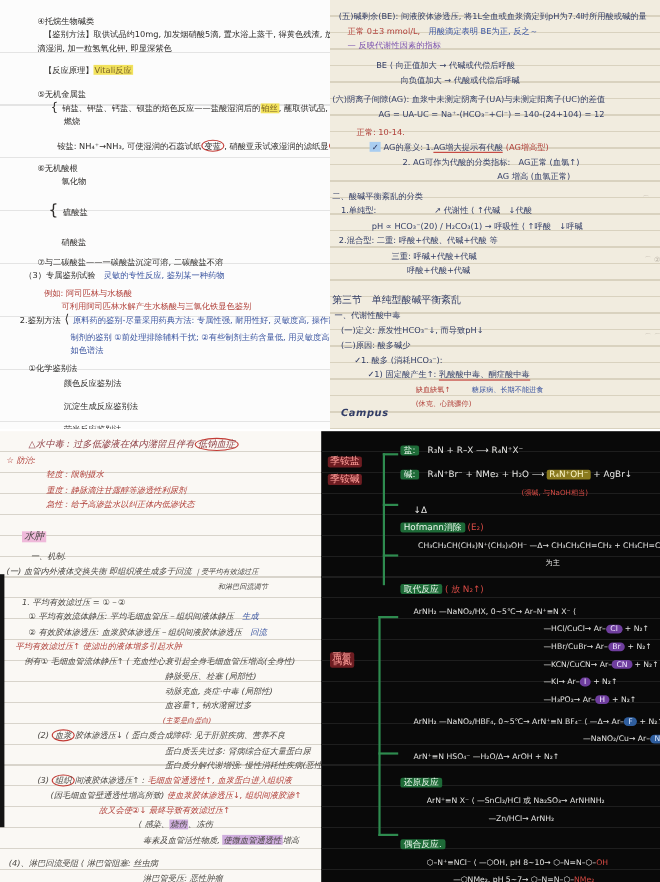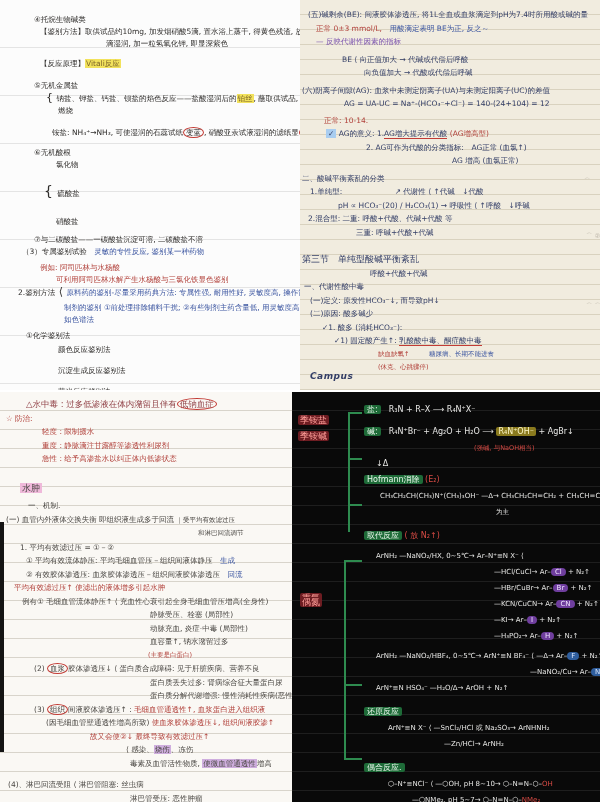--- a/index.html
+++ b/index.html
@@ -7,21 +7,21 @@
        font-family:"DejaVu Sans",sans-serif;overflow:hidden;}
   .panel{position:absolute;overflow:hidden;}
   #tl{left:0;top:0;width:300px;height:390px;background:#fcfcfc;
       background-image:repeating-linear-gradient(to bottom,rgba(0,0,0,0) 0 47px,#e4e4e4 47px 48px);
       color:#2f2d2b;padding-top:14px;box-sizing:border-box;}
   #tr{left:300px;top:0;width:300px;height:390px;background:#f1ecdf;
       background-image:repeating-linear-gradient(to bottom,rgba(0,0,0,0) 0 14px,#d9d2bf 14px 15px);
       color:#323d66;padding-top:8px;box-sizing:border-box;}
   #bl{left:0;top:392px;width:292px;height:410px;background:#faf8f4;
       background-image:repeating-linear-gradient(to bottom,rgba(0,0,0,0) 0 18px,#d8d4cb 18px 19px);
-      color:#4b4844;padding-top:6px;box-sizing:border-box;}
+      color:#4b4844;padding-top:6px;box-sizing:border-box;font-style:italic;}
   #br{left:292px;top:392px;width:308px;height:410px;background:#090909;
       background-image:repeating-linear-gradient(to bottom,rgba(0,0,0,0) 0 18px,#1e1e1e 18px 19px);
       color:#e6e6e4;padding-top:10px;box-sizing:border-box;}
   .ln{white-space:nowrap;}
   #tl .ln{line-height:12px;font-size:7.5px;}
   #tr .ln{line-height:13.5px;font-size:7.5px;}
   #bl .ln{line-height:13.5px;font-size:7.5px;}
   #br .ln{line-height:16px;font-size:8px;}.c-r{color:#b1403a}.c-b{color:#3b55a0}
   .c-p{color:#7b52ae}.c-dr{color:#8f3e44}
   .c-rr{color:#d84b45}.c-fade{color:#b9b2a6}
@@ -40,21 +40,21 @@
   .tree-v{position:absolute;width:2px;background:#2e8b4f;}
   .tree-h{position:absolute;height:2px;background:#2e8b4f;}
   .edge{position:absolute;background:#141414;}
 </style>
 </head>
 <body>
 
 <div class="panel" id="tl">
     <div class="ln" style="margin-left: 34px;"><span>④托烷生物碱类</span></div>
     <div class="ln" style="margin-left: 40px;"><span>【鉴别方法】取供试品约10mg, 加发烟硝酸5滴, 置水浴上蒸干, 得黄色残渣, 放冷, 加乙醇2~3</span></div>
-    <div class="ln" style="margin-left: 34px; text-align: center;"><span>滴湿润, 加一粒氢氧化钾, 即显深紫色</span></div>
+    <div class="ln" style="margin-left: 34px;"><span>滴湿润, 加一粒氢氧化钾, 即显深紫色</span></div>
     <div class="ln" style="margin-left: 40px; margin-top: 8px;"><span>【反应原理】</span><span class="h-y">Vitali反应</span></div>
     <div class="ln" style="margin-left: 34px; margin-top: 10px;"><span>⑤无机金属盐</span></div>
     <div class="ln" style="margin-left: 46px;"><span style="font-size: 11px;">{ </span><span>钠盐、钾盐、钙盐、钡盐的焰色反应——盐酸湿润后的</span><span class="h-y">铂丝</span><span>, 蘸取供试品, 在无色火焰中</span></div>
     <div class="ln" style="margin-left: 58px;"><span>燃烧</span></div>
     <div class="ln" style="margin-left: 52px; margin-top: 10px;"><span>铵盐: NH₄⁺→NH₃, 可使湿润的石蕊试纸</span><span class="circ">变蓝</span><span>, 硝酸亚汞试液湿润的滤纸显</span><span class="circ">黑色</span></div>
     <div class="ln" style="margin-left: 34px; margin-top: 8px;"><span>⑥无机酸根</span></div>
     <div class="ln" style="margin-left: 56px;"><span>氯化物</span></div>
     <div class="ln" style="margin-left: 44px; margin-top: 14px;"><span style="font-size: 14px;">{ </span><span>硫酸盐</span></div>
     <div class="ln" style="margin-left: 56px; margin-top: 16px;"><span>硝酸盐</span></div>
     <div class="ln" style="margin-left: 34px; margin-top: 6px;"><span>⑦与二碳酸盐——一碳酸盐沉淀可溶, 二碳酸盐不溶</span></div>
@@ -73,30 +73,30 @@
 <div class="panel" id="tr">
   <div class="ln wm" style="position:absolute;left:10px;top:370px;font-size:9px;">Campus</div>
 <div class="ln" style="margin-left: 8px;"><span>(五)碱剩余(BE): 间液胶体渗透压, 将1L全血或血浆滴定到pH为7.4时所用酸或碱的量</span></div>
     <div class="ln" style="margin-left: 16px;"><span class="c-r">正常 0±3 mmol/L,　</span><span class="c-b">用酸滴定表明 BE为正, 反之～</span></div>
     <div class="ln" style="margin-left: 16px;"><span class="c-p">— 反映代谢性因素的指标</span></div>
     <div class="ln" style="margin-left: 42px; margin-top: 4px;"><span>BE ⟨ 向正值加大 → 代碱或代偿后呼酸</span></div>
     <div class="ln" style="margin-left: 64px;"><span>向负值加大 → 代酸或代偿后呼碱</span></div>
     <div class="ln" style="margin-left: 2px; margin-top: 4px;"><span>(六)阴离子间隙(AG): 血浆中未测定阴离子(UA)与未测定阳离子(UC)的差值</span></div>
     <div class="ln" style="margin-left: 44px;"><span>AG = UA-UC = Na⁺-(HCO₃⁻+Cl⁻) = 140-(24+104) = 12</span></div>
     <div class="ln" style="margin-left: 24px; margin-top: 3px;"><span class="c-r">正常: 10-14.</span></div>
-    <div class="ln" style="margin-left: 10px; padding-left: 16px;"><span class="h-bl">✓</span><span> AG的意义: 1.</span><span class="u-r">AG增大提示有代酸</span><span class="c-r"> (AG增高型)</span></div>
+    <div class="ln" style="margin-left: 20px; padding-left: 16px;"><span class="h-bl">✓</span><span> AG的意义: 1.</span><span class="u-r">AG增大提示有代酸</span><span class="c-r"> (AG增高型)</span></div>
     <div class="ln" style="margin-left: 66px;"><span>2. AG可作为代酸的分类指标:　AG正常 (血氯↑)</span></div>
     <div class="ln" style="margin-left: 152px;"><span>AG 增高 (血氯正常)</span></div>
     <div class="ln" style="margin-left: 2px; margin-top: 4px;"><span>二、酸碱平衡紊乱的分类</span></div>
     <div class="ln" style="margin-left: 10px;"><span>1.单纯型:　　　　　　　↗ 代谢性 ⟨ ↑代碱　↓代酸</span></div>
     <div class="ln" style="margin-left: 38px;"><span>pH ∝ HCO₃⁻(20) / H₂CO₃(1) → 呼吸性 ⟨ ↑呼酸　↓呼碱</span></div>
     <div class="ln" style="margin-left: 8px;"><span>2.混合型: 二重: 呼酸+代酸、代碱+代酸 等</span></div>
     <div class="ln" style="margin-left: 56px;"><span>三重: 呼碱+代酸+代碱</span></div>
+    <div class="ln" style="margin-left: 70px;"><span>呼酸+代酸+代碱</span></div>
     <div class="ln" style="margin-left: 2px; margin-top: 14px; font-size: 9px;"><span>第三节　单纯型酸碱平衡紊乱</span></div>
-    <div class="ln" style="margin-left: 70px;"><span>呼酸+代酸+代碱</span></div>
     <div class="ln" style="margin-left: 4px;"><span>一、代谢性酸中毒</span></div>
     <div class="ln" style="margin-left: 10px;"><span>(一)定义: 原发性HCO₃⁻↓, 而导致pH↓</span></div>
     <div class="ln" style="margin-left: 10px;"><span>(二)原因: 酸多碱少</span></div>
     <div class="ln" style="margin-left: 22px;"><span>✓1. 酸多 (消耗HCO₃⁻):</span></div>
     <div class="ln" style="margin-left: 34px;"><span>✓1) 固定酸产生↑: </span><span class="u-r">乳酸酸中毒、酮症酸中毒</span></div>
     <div class="ln" style="margin-left: 78px; font-size: 6.5px;"><span class="c-r">缺血缺氧↑　　　</span><span class="c-b">糖尿病、长期不能进食</span></div>
     <div class="ln" style="margin-left: 78px; font-size: 6.5px;"><span class="c-r">(休克、心跳骤停)</span></div>
     <div class="ln" style="font-size: 6.5px; position: absolute; left: 284px; top: 175px;"><span class="c-fade">⌒</span></div>
     <div class="ln" style="font-size: 6.5px; position: absolute; left: 286px; top: 230px;"><span class="c-fade">⌒ ② 囝</span></div>
     <div class="ln" style="font-size: 6.5px; position: absolute; left: 286px; top: 300px;"><span class="c-fade">⌒ ⌒</span></div>
@@ -141,21 +141,21 @@
   <div class="tree-h" style="left:56px;top:112px;width:14px;"></div>
   <div class="tree-v" style="left:52px;top:168px;height:200px;"></div>
   <div class="tree-h" style="left:52px;top:168px;width:18px;"></div>
   <div class="tree-h" style="left:52px;top:292px;width:18px;"></div>
   <div class="tree-h" style="left:52px;top:366px;width:18px;"></div>
 <div class="ln" style="position: absolute; left: 6px; top: 20px;"><span class="h-rd">季铵盐</span></div>
     <div class="ln" style="position: absolute; left: 6px; top: 36px;"><span class="h-rd">季铵碱</span></div>
     <div class="ln" style="position: absolute; left: 8px; top: 198px;"><span class="h-rd">重氮</span></div>
     <div class="ln" style="position: absolute; left: 8px; top: 202px;"><span class="h-rd">偶氮</span></div>
     <div class="ln" style="margin-left: 72px;"><span class="h-gn">盐:</span><span>　R₃N + R–X ⟶ R₄N⁺X⁻</span></div>
-    <div class="ln" style="margin-left: 72px; margin-top: 6px;"><span class="h-gn">碱:</span><span>　R₄N⁺Br⁻ + Ag₂O + H₂O ⟶ </span><span class="h-ylD">R₄N⁺OH⁻</span><span> + AgBr↓</span></div>
+    <div class="ln" style="margin-left: 72px; margin-top: 6px;"><span class="h-gn">碱:</span><span>　R₄N⁺Br⁻ + NMe₂ + H₂O ⟶ </span><span class="h-ylD">R₄N⁺OH⁻</span><span> + AgBr↓</span></div>
     <div class="ln" style="margin-left: 182px; font-size: 6.5px;"><span class="c-rr">(强碱, 与NaOH相当)</span></div>
     <div class="ln" style="margin-left: 84px;"><span>↓Δ</span></div>
     <div class="ln" style="margin-left: 72px;"><span class="h-gn">Hofmann消除</span><span class="c-rr"> (E₂)</span></div>
     <div class="ln" style="margin-left: 88px; font-size: 7px;"><span>CH₃CH₂CH(CH₃)N⁺(CH₃)₃OH⁻ —Δ→ CH₃CH₂CH=CH₂ + CH₃CH=CHCH₃</span></div>
     <div class="ln" style="margin-left: 204px; font-size: 6.5px;"><span>为主</span></div>
     <div class="ln" style="margin-left: 72px; margin-top: 8px;"><span class="h-gn">取代反应</span><span class="c-rr"> ( 放 N₂↑)</span></div>
     <div class="ln" style="margin-left: 84px; margin-top: 4px; font-size: 7px;"><span>ArNH₂ —NaNO₂/HX, 0~5℃→ Ar–N⁺≡N X⁻ ⟨</span></div>
     <div class="ln" style="margin-left: 202px; font-size: 7px;"><span>—HCl/CuCl→ Ar–</span><span class="h-pill">Cl</span><span> + N₂↑</span></div>
     <div class="ln" style="margin-left: 202px; font-size: 7px;"><span>—HBr/CuBr→ Ar–</span><span class="h-pill">Br</span><span> + N₂↑</span></div>
     <div class="ln" style="margin-left: 202px; font-size: 7px;"><span>—KCN/CuCN→ Ar–</span><span class="h-pill">CN</span><span> + N₂↑</span></div>

